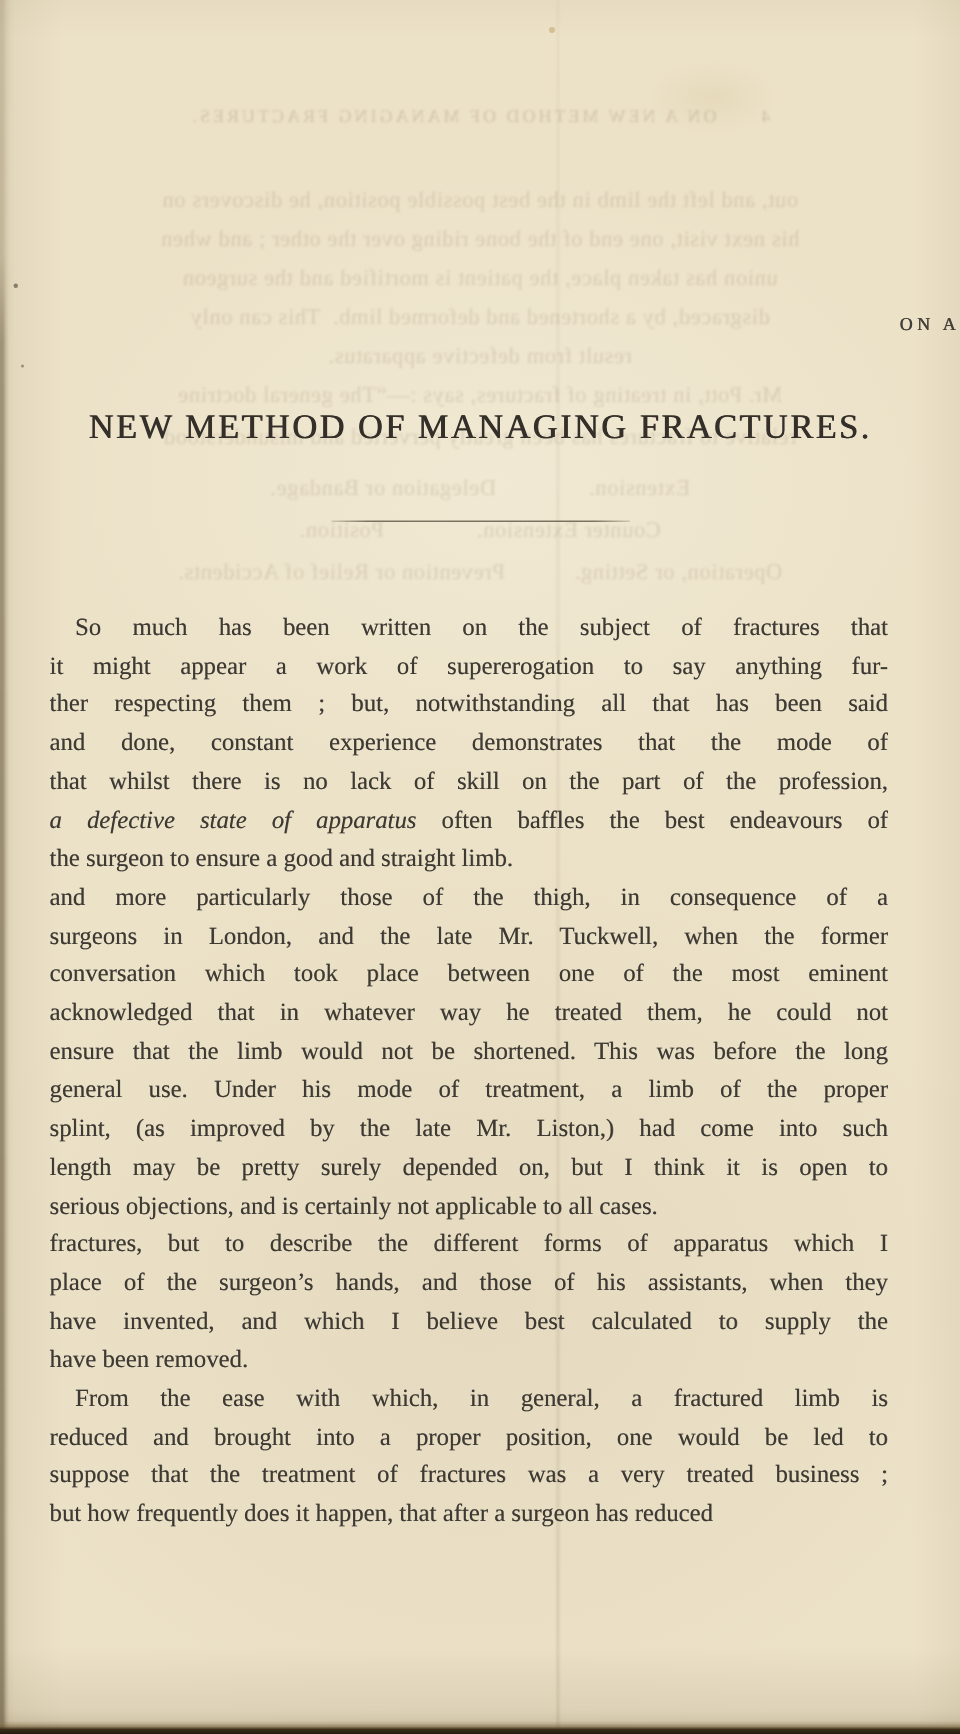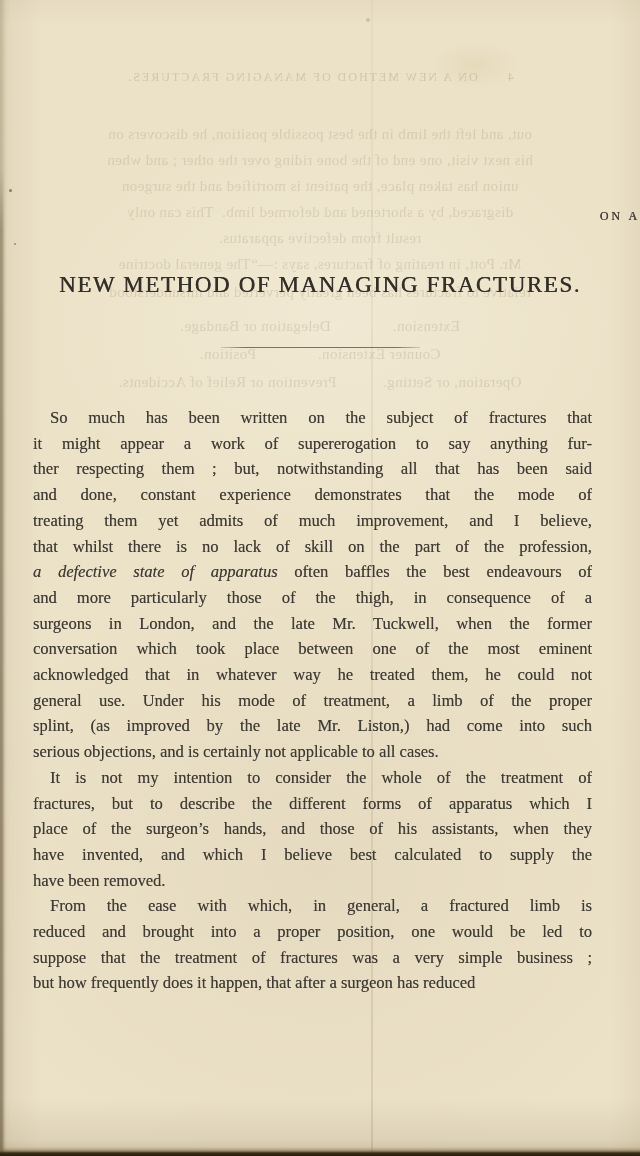--- a/index.html
+++ b/index.html
@@ -181,38 +181,39 @@
 
   <h1 class="main-title">NEW METHOD OF MANAGING FRACTURES.</h1>
 
   <div class="title-rule"></div>
 
   <div class="text-block">
       <div class="line indent"><span>So much has been written on the subject of fractures that</span></div>
       <div class="line"><span>it might appear a work of supererogation to say anything fur-</span></div>
       <div class="line"><span>ther respecting them ; but, notwithstanding all that has been said</span></div>
       <div class="line"><span>and done, constant experience demonstrates that the mode of</span></div>
-      <div class="line"><span>treating them yet admits of much improvement, and I believe,</span></div>
       <div class="line"><span>that whilst there is no lack of skill on the part of the profession,</span></div>
       <div class="line"><em>a defective state of apparatus</em><span> often baffles the best endeavours of</span></div>
+      <div class="line last"><span>the surgeon to ensure a good and straight limb.</span></div>
       <div class="line"><span>and more particularly those of the thigh, in consequence of a</span></div>
       <div class="line"><span>surgeons in London, and the late Mr. Tuckwell, when the former</span></div>
       <div class="line"><span>conversation which took place between one of the most eminent</span></div>
       <div class="line"><span>acknowledged that in whatever way he treated them, he could not</span></div>
+      <div class="line"><span>ensure that the limb would not be shortened. This was before the long</span></div>
       <div class="line"><span>general use. Under his mode of treatment, a limb of the proper</span></div>
       <div class="line"><span>splint, (as improved by the late Mr. Liston,) had come into such</span></div>
+      <div class="line"><span>length may be pretty surely depended on, but I think it is open to</span></div>
       <div class="line last"><span>serious objections, and is certainly not applicable to all cases.</span></div>
-      <div class="line indent"><span>It is not my intention to consider the whole of the treatment of</span></div>
       <div class="line"><span>fractures, but to describe the different forms of apparatus which I</span></div>
       <div class="line"><span>place of the surgeon’s hands, and those of his assistants, when they</span></div>
       <div class="line"><span>have invented, and which I believe best calculated to supply the</span></div>
       <div class="line last"><span>have been removed.</span></div>
       <div class="line indent"><span>From the ease with which, in general, a fractured limb is</span></div>
       <div class="line"><span>reduced and brought into a proper position, one would be led to</span></div>
-      <div class="line"><span>suppose that the treatment of fractures was a very simple business ;</span></div>
+      <div class="line"><span>suppose that the treatment of fractures was a very treated business ;</span></div>
       <div class="line last"><span>but how frequently does it happen, that after a surgeon has reduced</span></div>
     </div>
 
   <div class="crease"></div>
   <div class="edge-left"></div>
   <div class="edge-bottom"></div>
 
 </div>
 
 </body></html>

